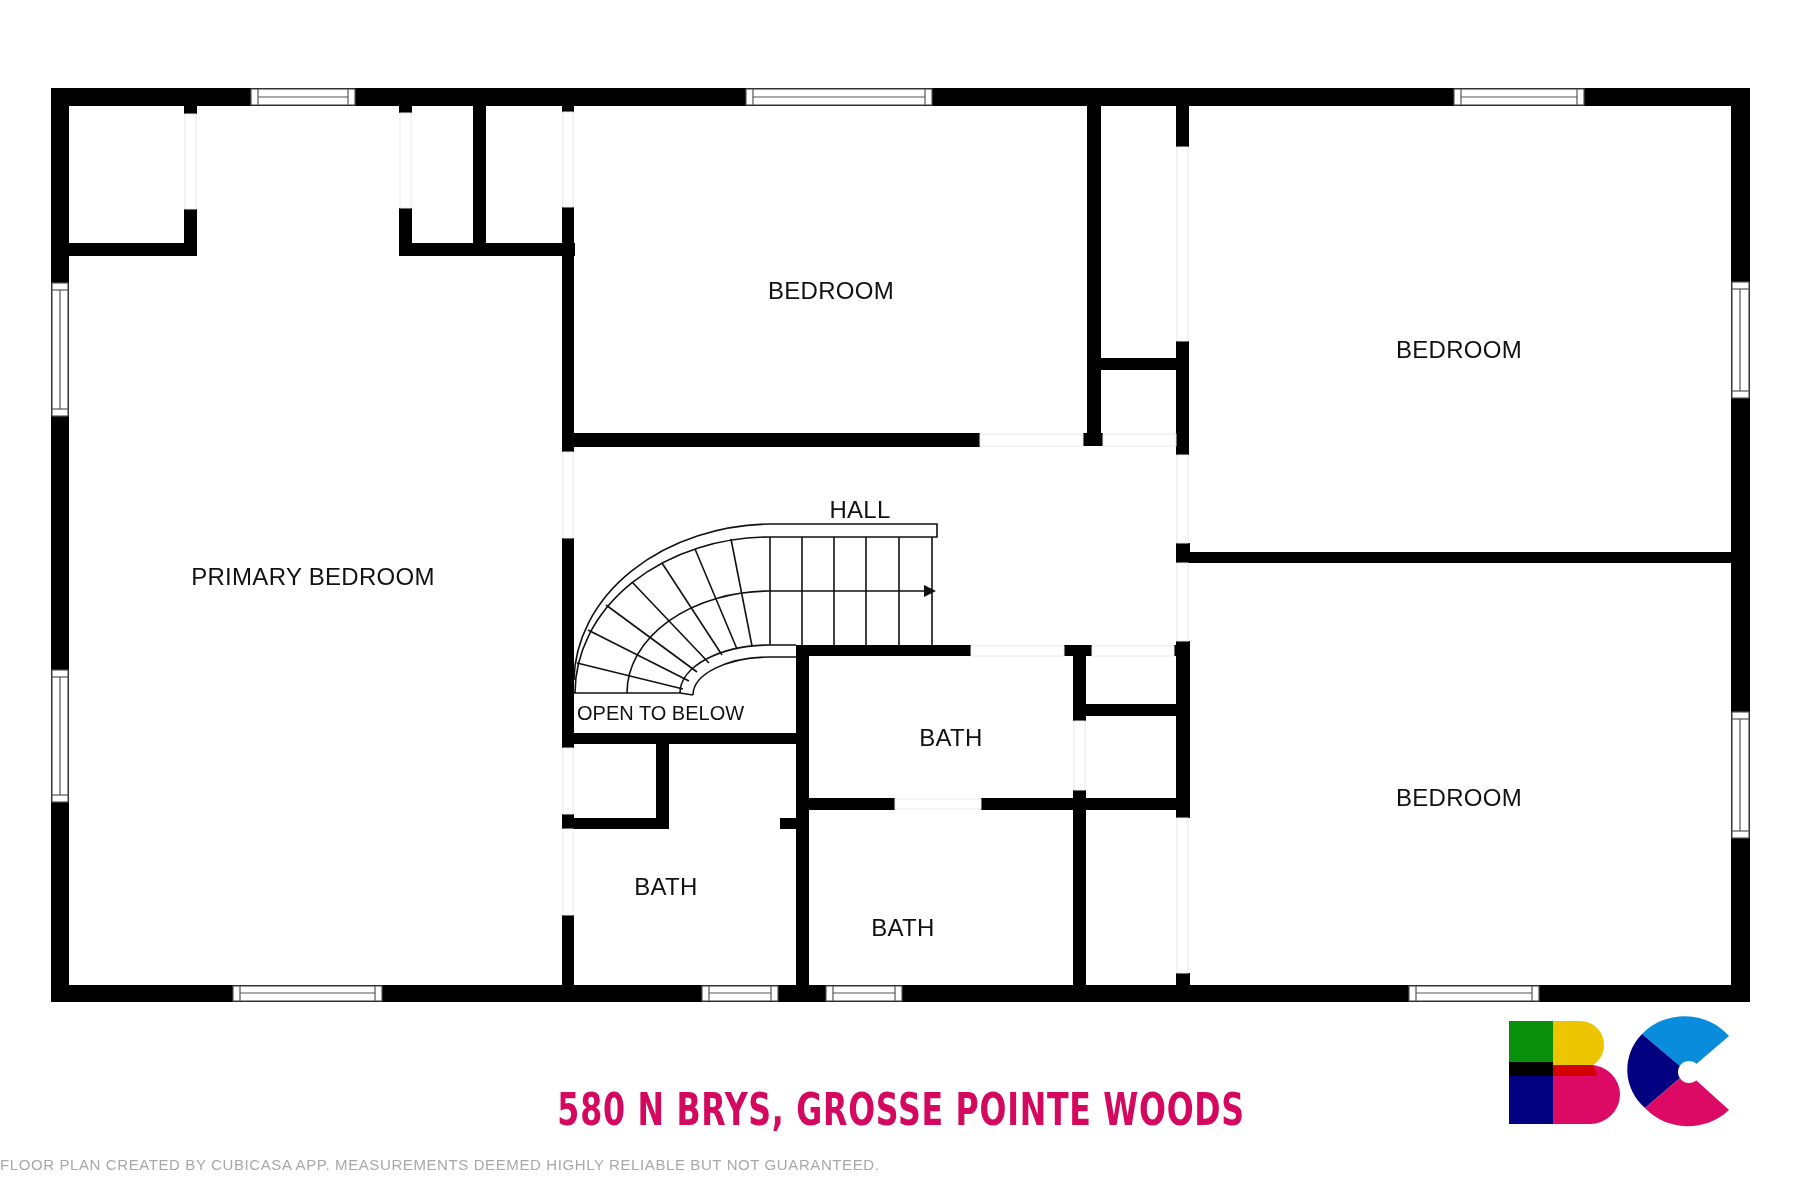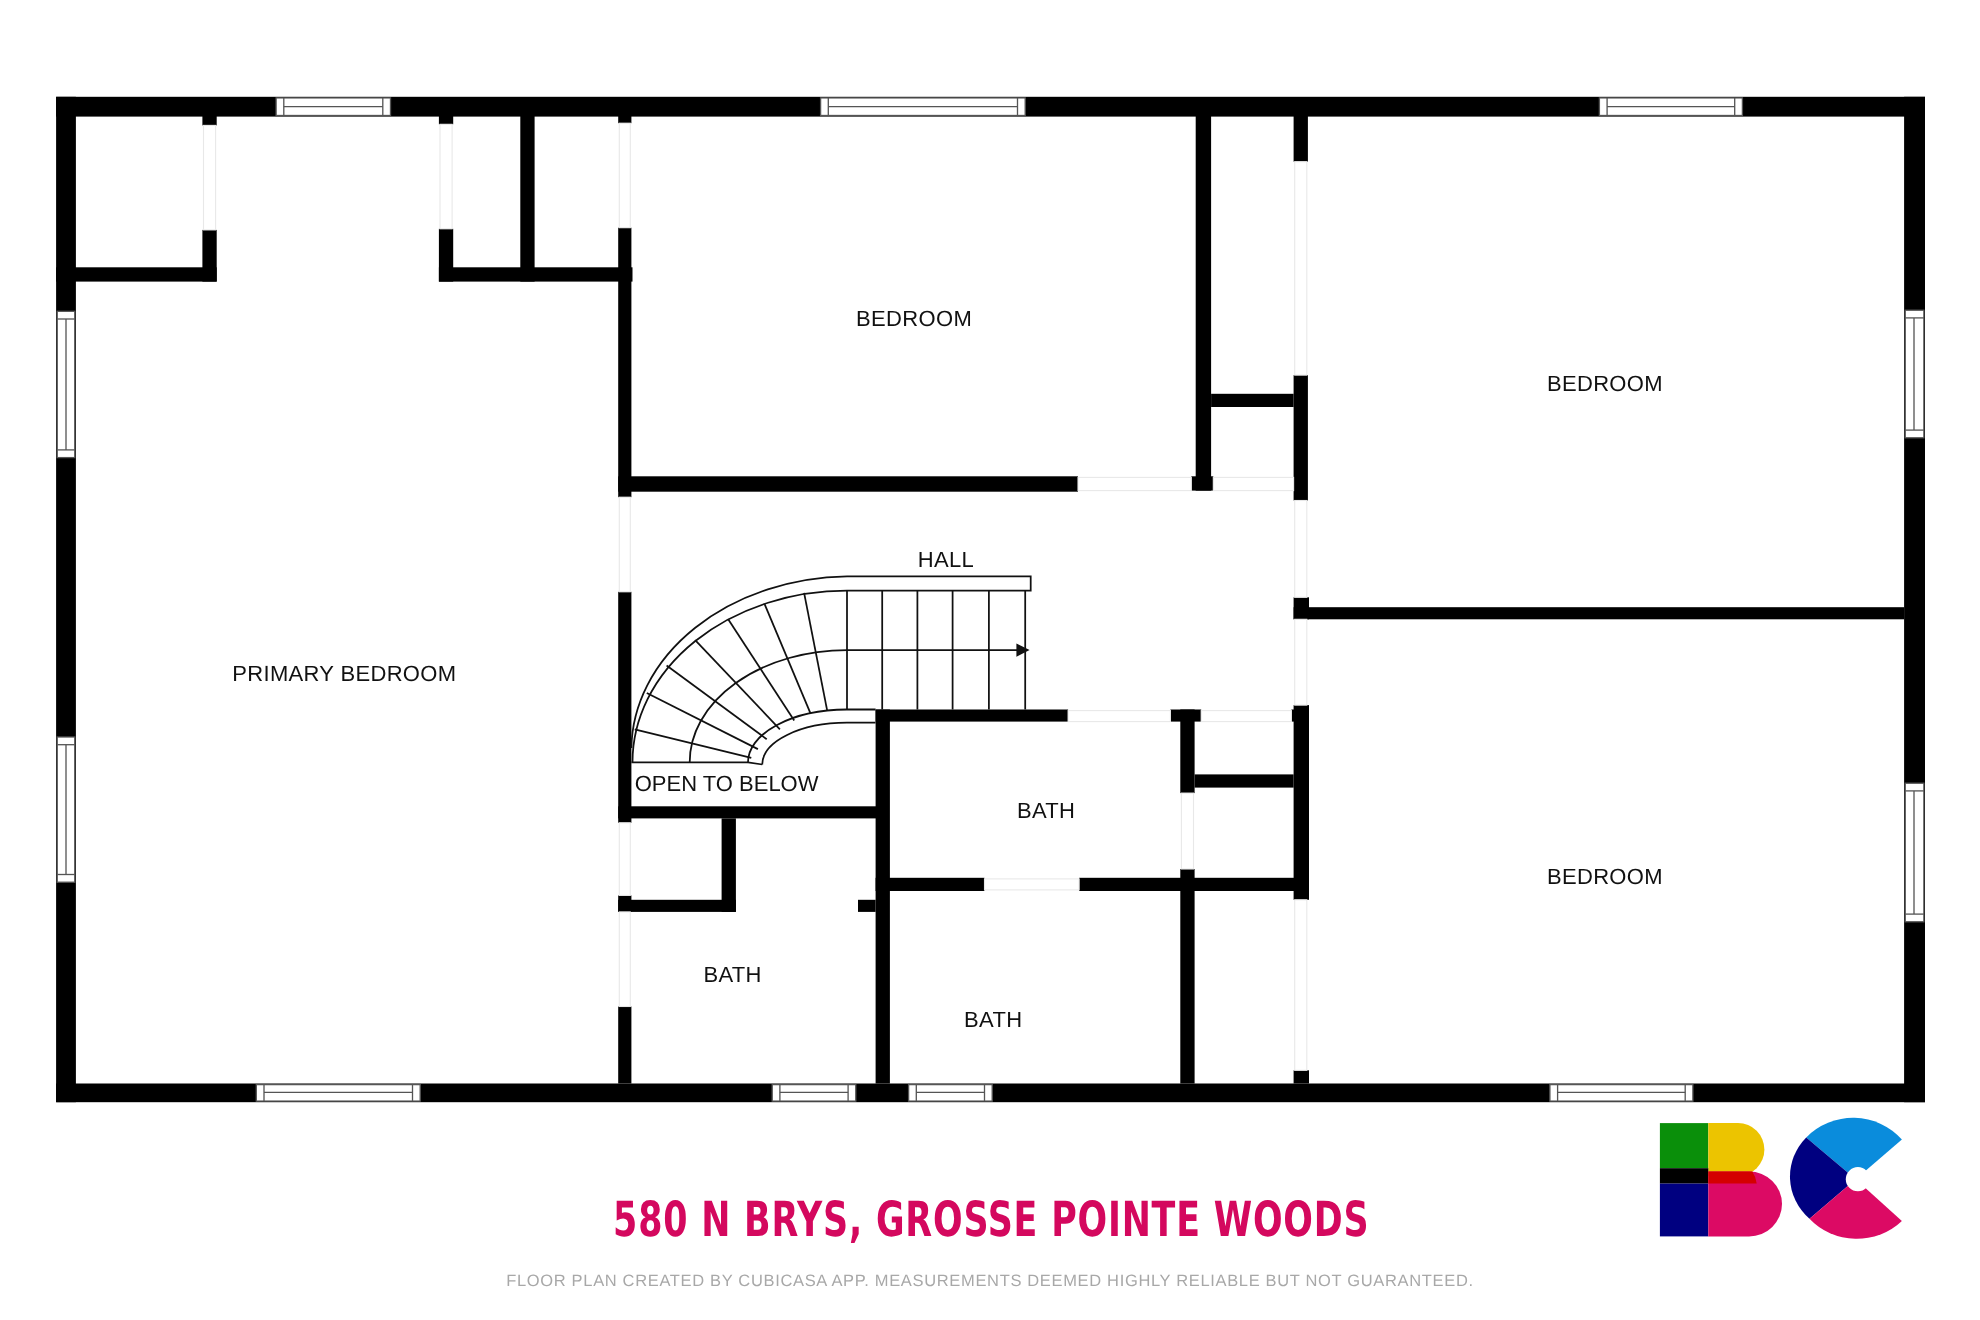--- a/index.html
+++ b/index.html
@@ -1,21 +1,21 @@
 <!DOCTYPE html>
 <html><head>
 <meta charset="utf-8">
 <style>
   html, body { margin: 0; padding: 0; background: #ffffff; }
   body { width: 1800px; height: 1200px; position: relative; overflow: hidden; font-family: "Liberation Sans", sans-serif; }
   #plan { position: absolute; left: 0; top: 0; width: 1800px; height: 1200px; }
-  .room-label { position: absolute; font-family: "Liberation Sans", sans-serif; font-size: 20px; color: #111; white-space: nowrap; transform: translate(-50%, -50%); letter-spacing: 0.3px; }
+  .room-label { position: absolute; font-family: "Liberation Sans", sans-serif; font-size: 24px; color: #111; white-space: nowrap; transform: translate(-50%, -50%); letter-spacing: 0.3px; }
   .open-label { position: absolute; font-family: "Liberation Sans", sans-serif; font-size: 20px; color: #111; white-space: nowrap; left: 577px; top: 702px; width: 219px; overflow: hidden; }
   .title { position: absolute; left: 0; width: 1800px; top: 1084px; text-align: center; font-family: "DejaVu Sans", sans-serif; font-weight: bold; font-size: 44px; transform: scaleX(0.72); transform-origin: 904px 0; color: #d4085e; letter-spacing: 1px; }
-  .footnote { position: absolute; left: 0; width: 1800px; top: 1156px; text-align: center; font-family: "Liberation Sans", sans-serif; font-size: 15px; color: #a8a8a8; letter-spacing: 0.6px; }
+  .footnote { position: absolute; left: 0; width: 1800px; top: 1156px; font-family: "Liberation Sans", sans-serif; font-size: 15px; color: #a8a8a8; letter-spacing: 0.6px; }
   #logo { position: absolute; left: 1505px; top: 1015px; width: 250px; height: 115px; }
 </style>
 </head>
 <body>
 
 <svg id="plan" viewBox="0 0 1800 1200" xmlns="http://www.w3.org/2000/svg">
   <g fill="#000">
 
     <rect x="51" y="88" width="1699" height="18"></rect>
     <rect x="51" y="985" width="1699" height="17"></rect>
@@ -182,21 +182,21 @@
     <line x1="662" y1="563" x2="722" y2="655"></line>
     <line x1="632" y1="582" x2="709" y2="663"></line>
     <line x1="606" y1="605" x2="697" y2="672"></line>
     <line x1="588" y1="630" x2="689" y2="681"></line>
     <line x1="577" y1="663" x2="683" y2="689"></line>
   </g>
   <polygon points="924,585 936,591 924,597" fill="#111"></polygon>
 
 </svg>
 
-<div class="room-label" style="left:313px; top:614px;text-align:center;">PRIMARY BEDROOM</div>
+<div class="room-label" style="left:313px; top:577px;text-align:center;">PRIMARY BEDROOM</div>
 <div class="room-label" style="left:831px; top:291px;">BEDROOM</div>
 <div class="room-label" style="left:1459px; top:350px;">BEDROOM</div>
 <div class="room-label" style="left:1459px; top:798px;">BEDROOM</div>
 <div class="room-label" style="left:860px; top:510px;text-align:center;">HALL</div>
 <div class="open-label">OPEN TO BELOW</div>
 <div class="room-label" style="left:951px; top:738px;">BATH</div>
 <div class="room-label" style="left:666px; top:887px;">BATH</div>
 <div class="room-label" style="left:903px; top:928px;">BATH</div>
 
 <div class="title">580 N BRYS, GROSSE POINTE WOODS</div>

